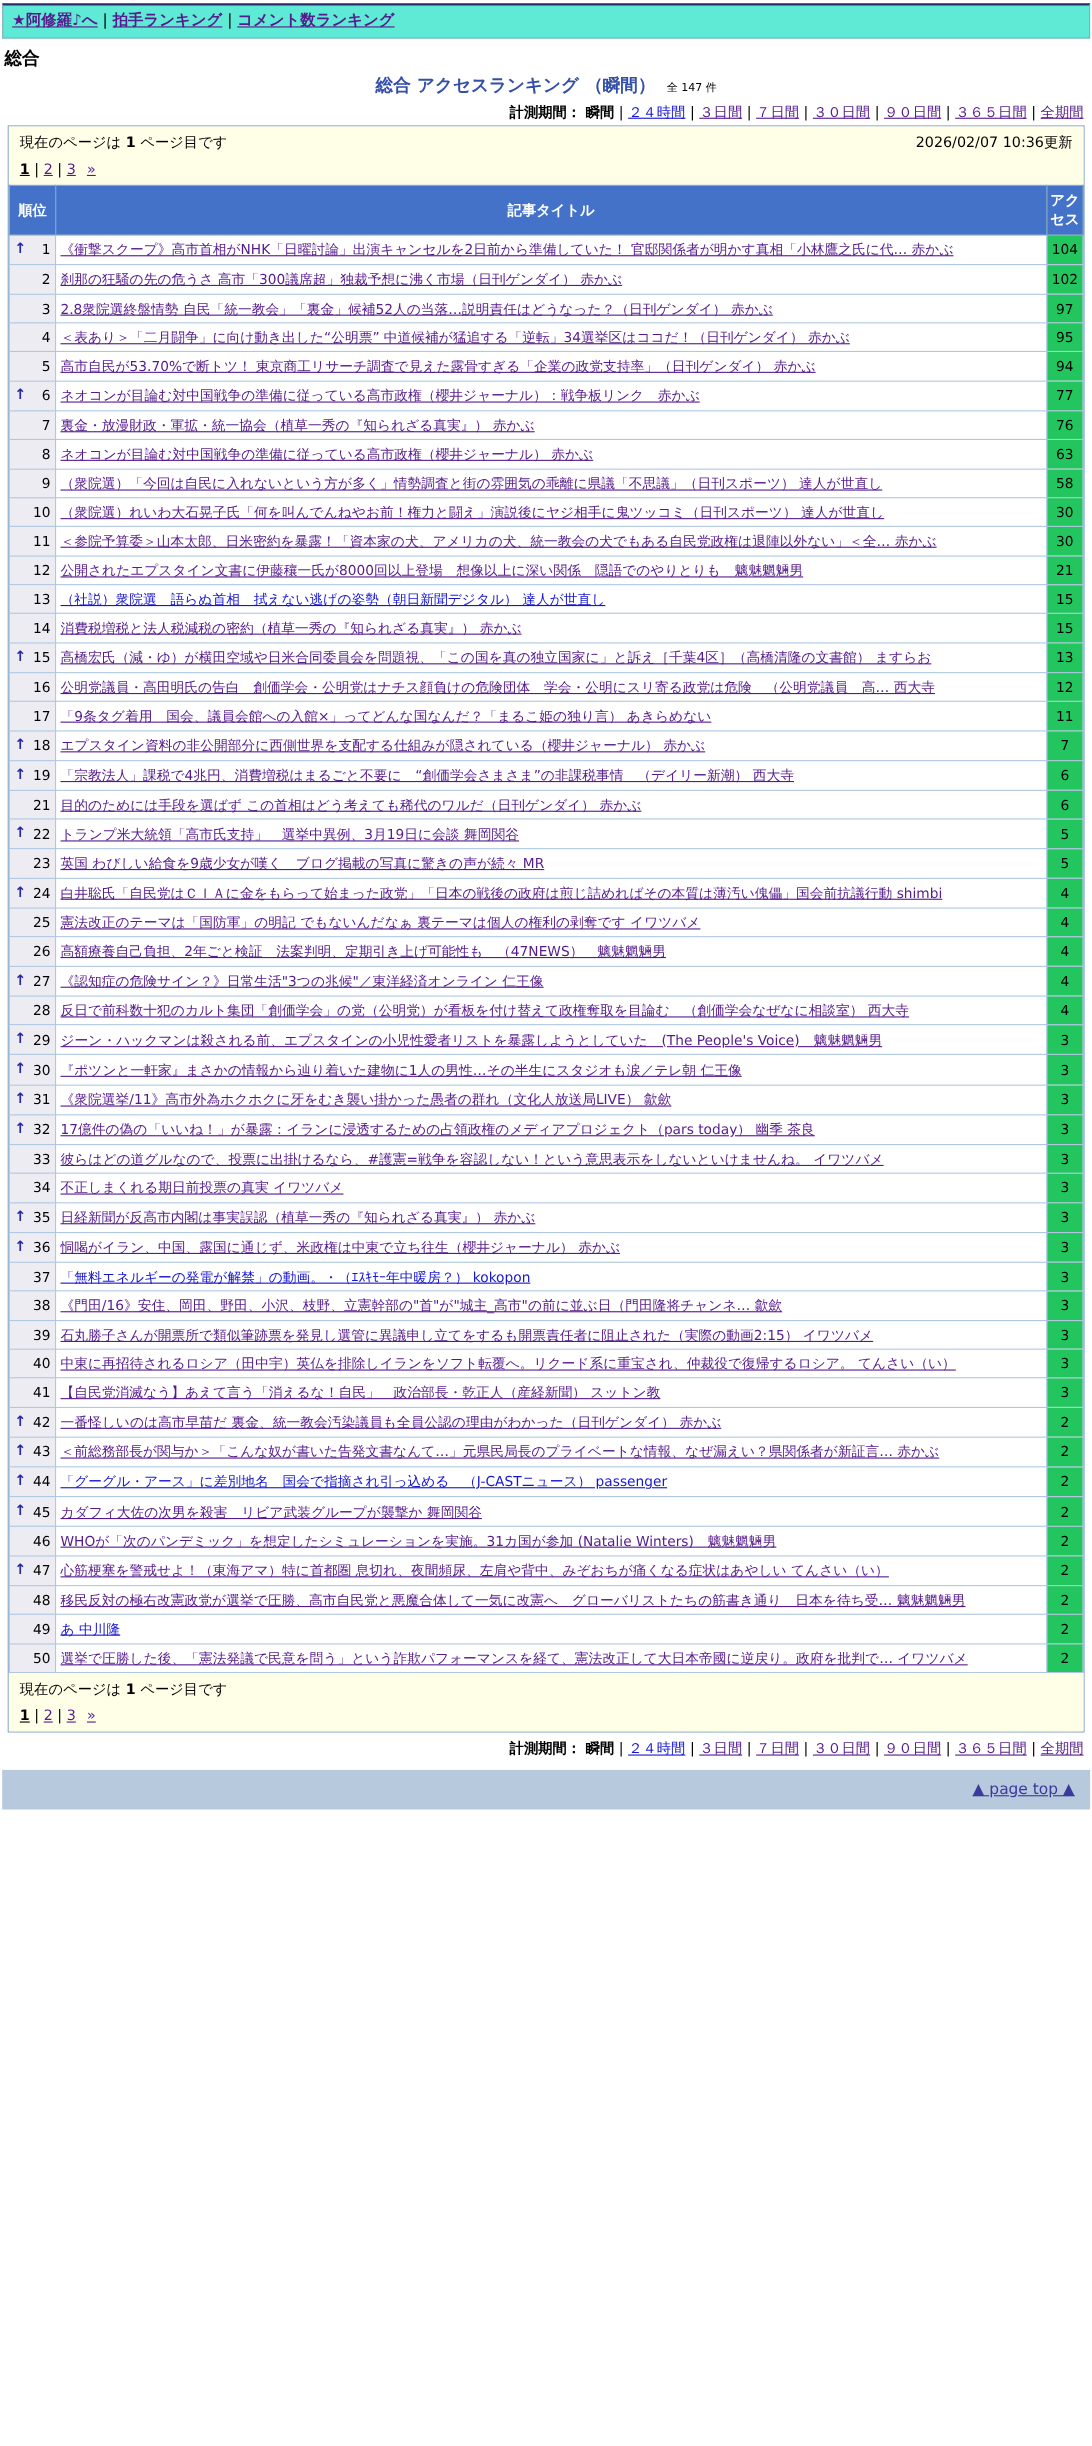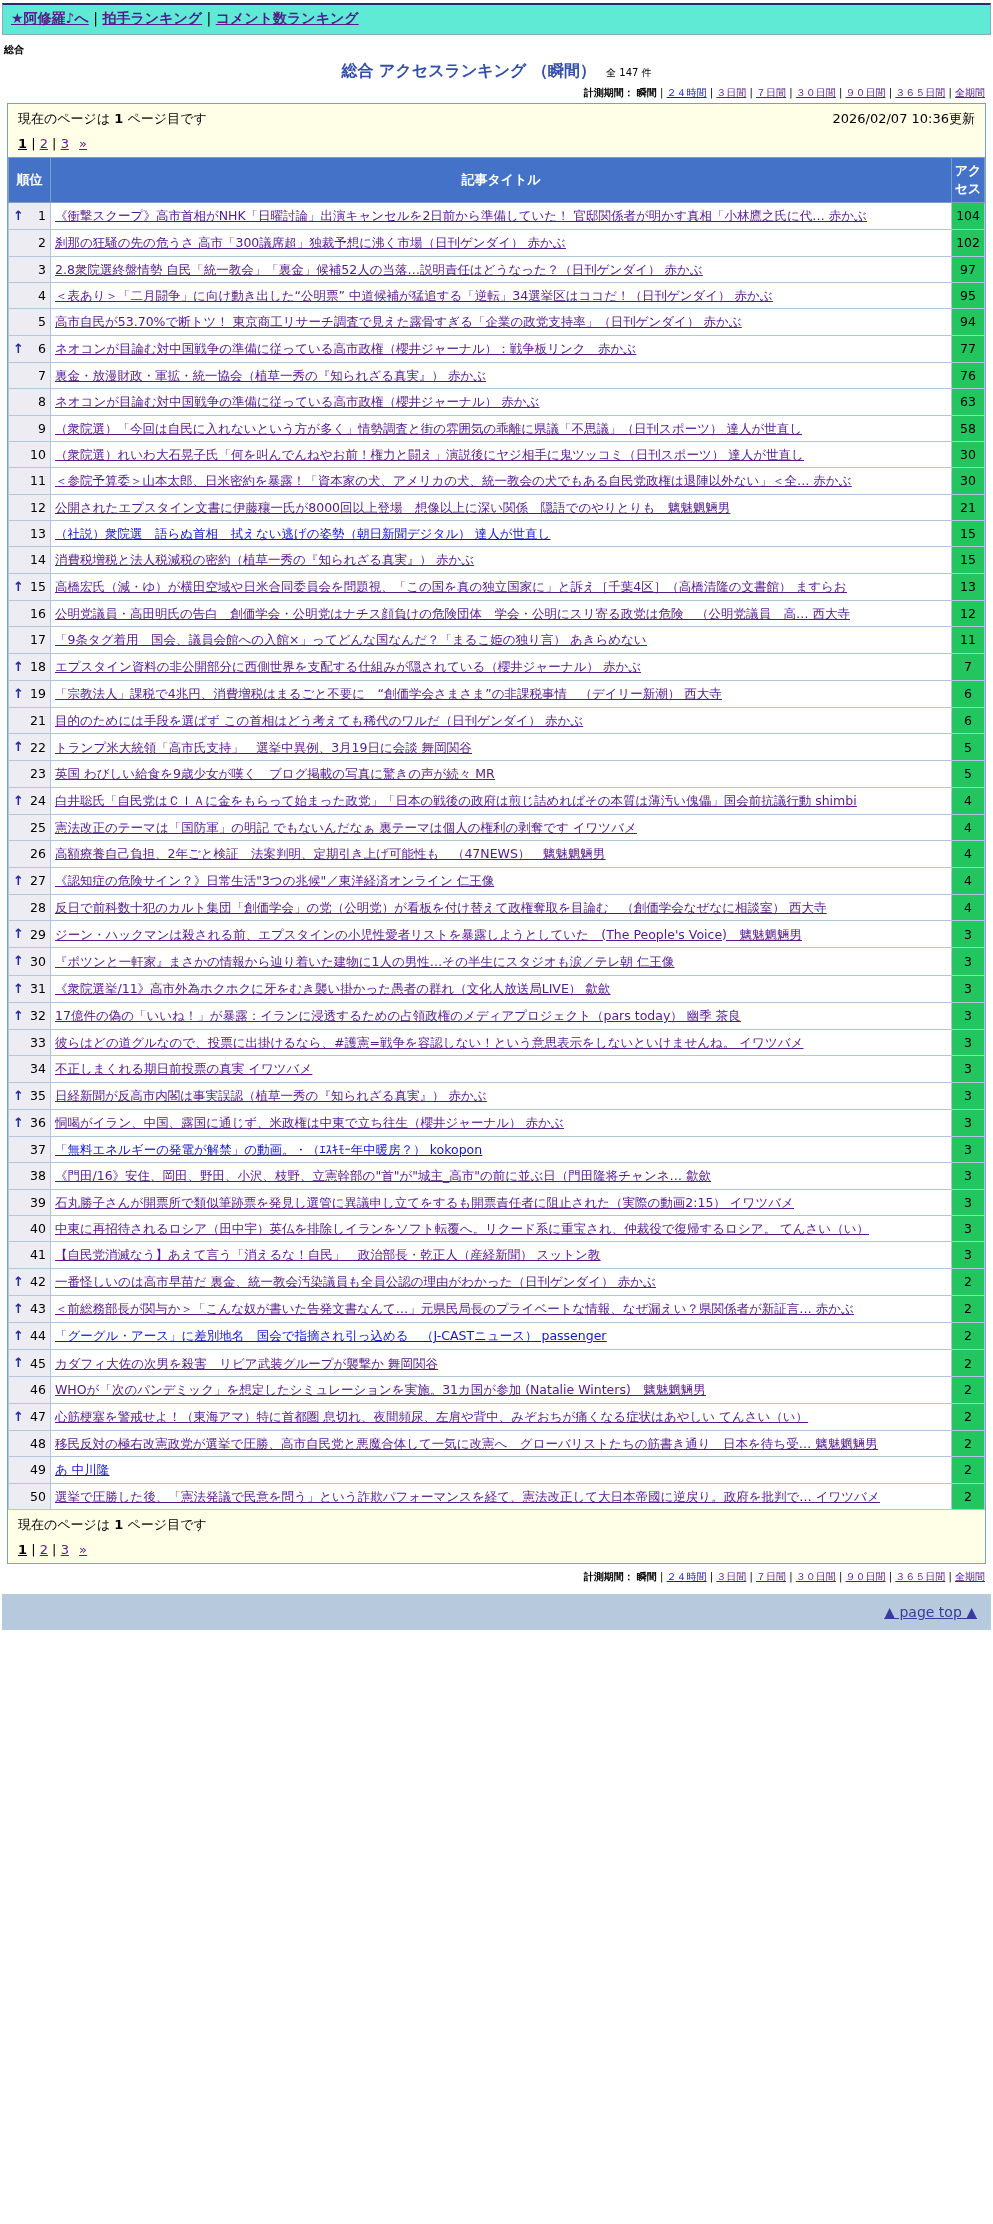--- a/index.html
+++ b/index.html
@@ -19,21 +19,21 @@
     margin: 3px 2px 0 2px;
     background: #5eead4;
     border: 1px solid #8CA8C4;
     border-top: 2px solid #2B2B6E;
     padding: 5px 8px 6px 8px;
     font-size: 14px;
   }
   .topbar a { font-weight: bold; }
 
   .cat-label {
-    font-size: 10px;
+    font-size: 16px;
     font-weight: bold;
     margin: 8px 0 2px 4px;
   }
 
   .title-line {
     text-align: center;
     margin: 4px 0 2px 0;
   }
   .title-main {
     font-size: 16px;
@@ -43,21 +43,21 @@
   }
   .title-total {
     font-size: 10px;
     color: #000;
     margin-left: 6px;
   }
 
   .period-line {
     text-align: right;
     margin: 4px 8px 3px 0;
-    font-size: 10px;
+    font-size: 13px;
   }
   .period-label, .period-current { font-weight: bold; }
 
   
   .rank-container {
     margin: 0 7px 0 7px;
     border: 1px solid #7AA0C4;
   }
   .info-bar {
     background: #FFFFE7;
@@ -95,21 +95,21 @@
     line-height: 1.55;
   }
   td.cell-rank {
     background: #ECECF2;
     white-space: nowrap;
     padding: 3px 3px;
   }
   .rank-flex { display: flex; justify-content: space-between; align-items: center; }
   .up-arrow { color: #2929A3; font-weight: bold; font-size: 13px; min-width: 10px; }
   .rank-num { margin-left: auto; text-align: right; }
-  td.cell-title { background: #fff; text-decoration: underline; }
+  td.cell-title { background: #fff; }
   td.cell-access {
     background: #22c55e;
     text-align: center;
     padding: 3px 2px;
   }
   td.cell-title a.visited { color: #551A8B; }
   td.cell-title a.new { color: #1616D1; }
 
   .period-line.bottom { margin-top: 6px; margin-bottom: 10px; }
 

